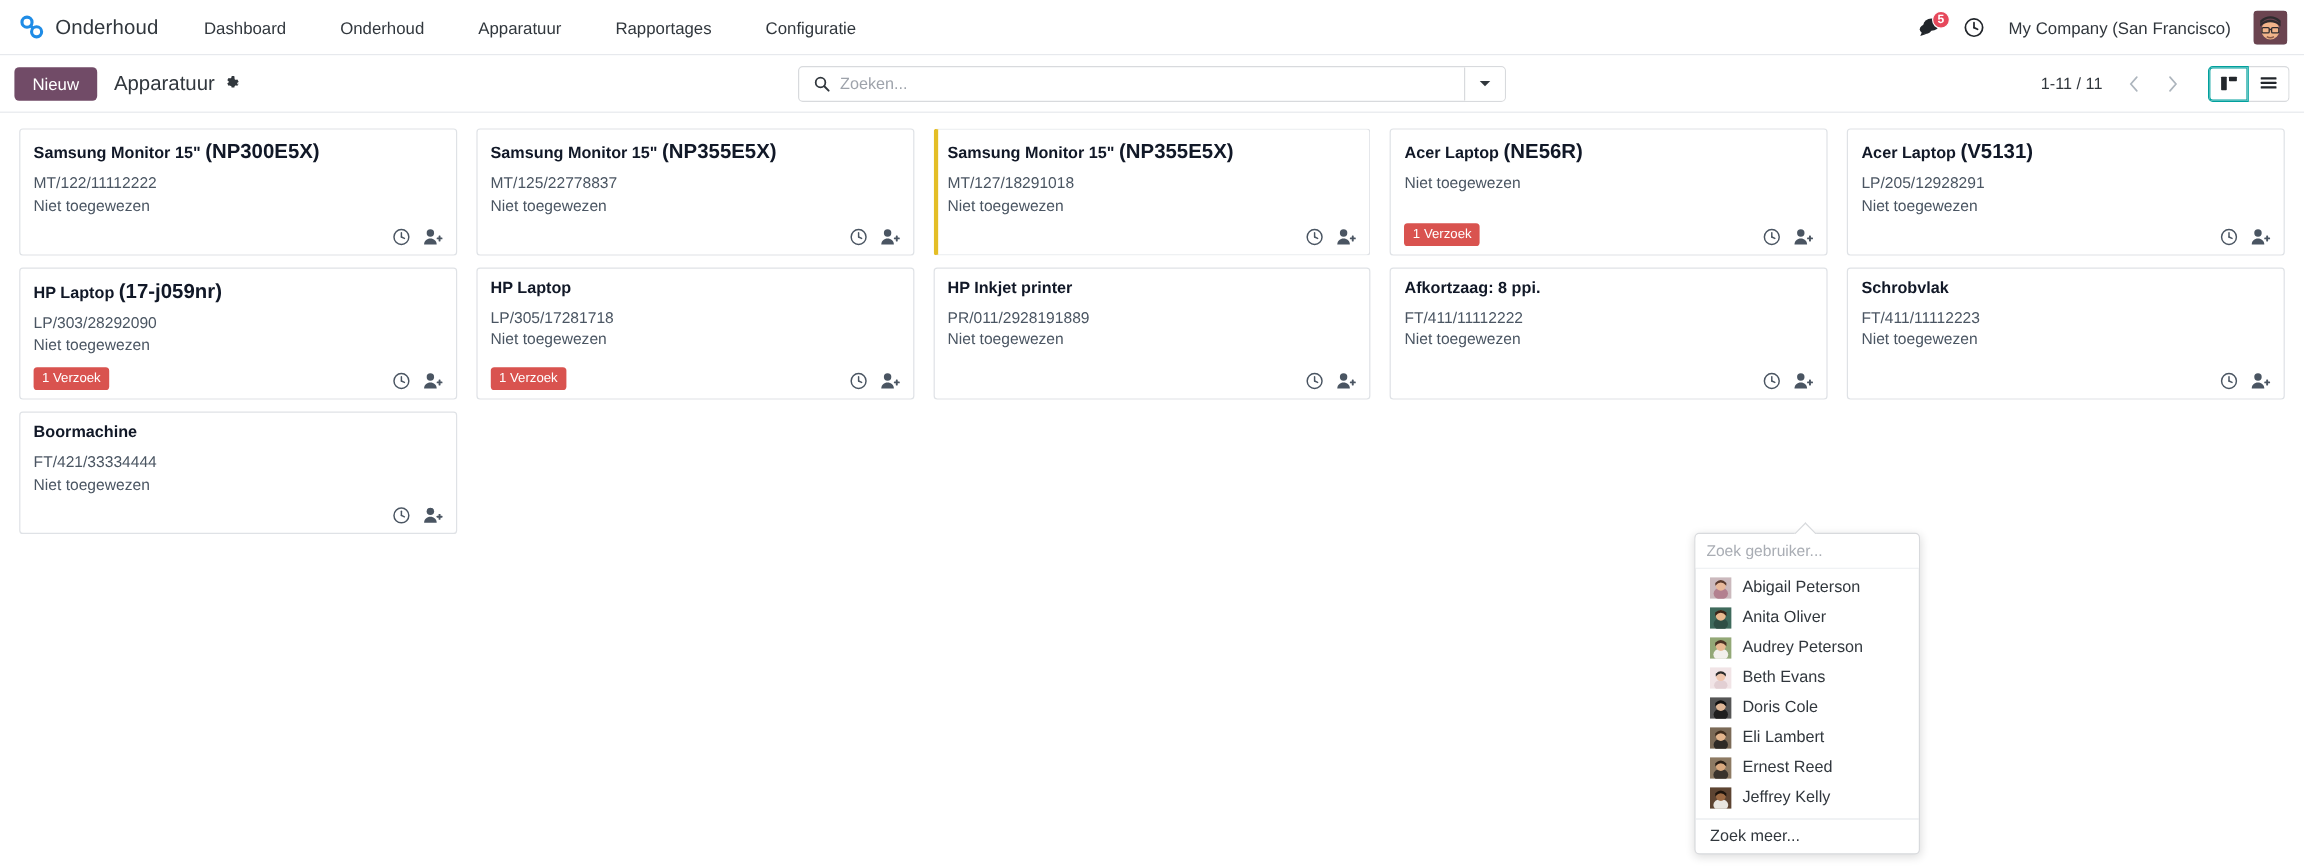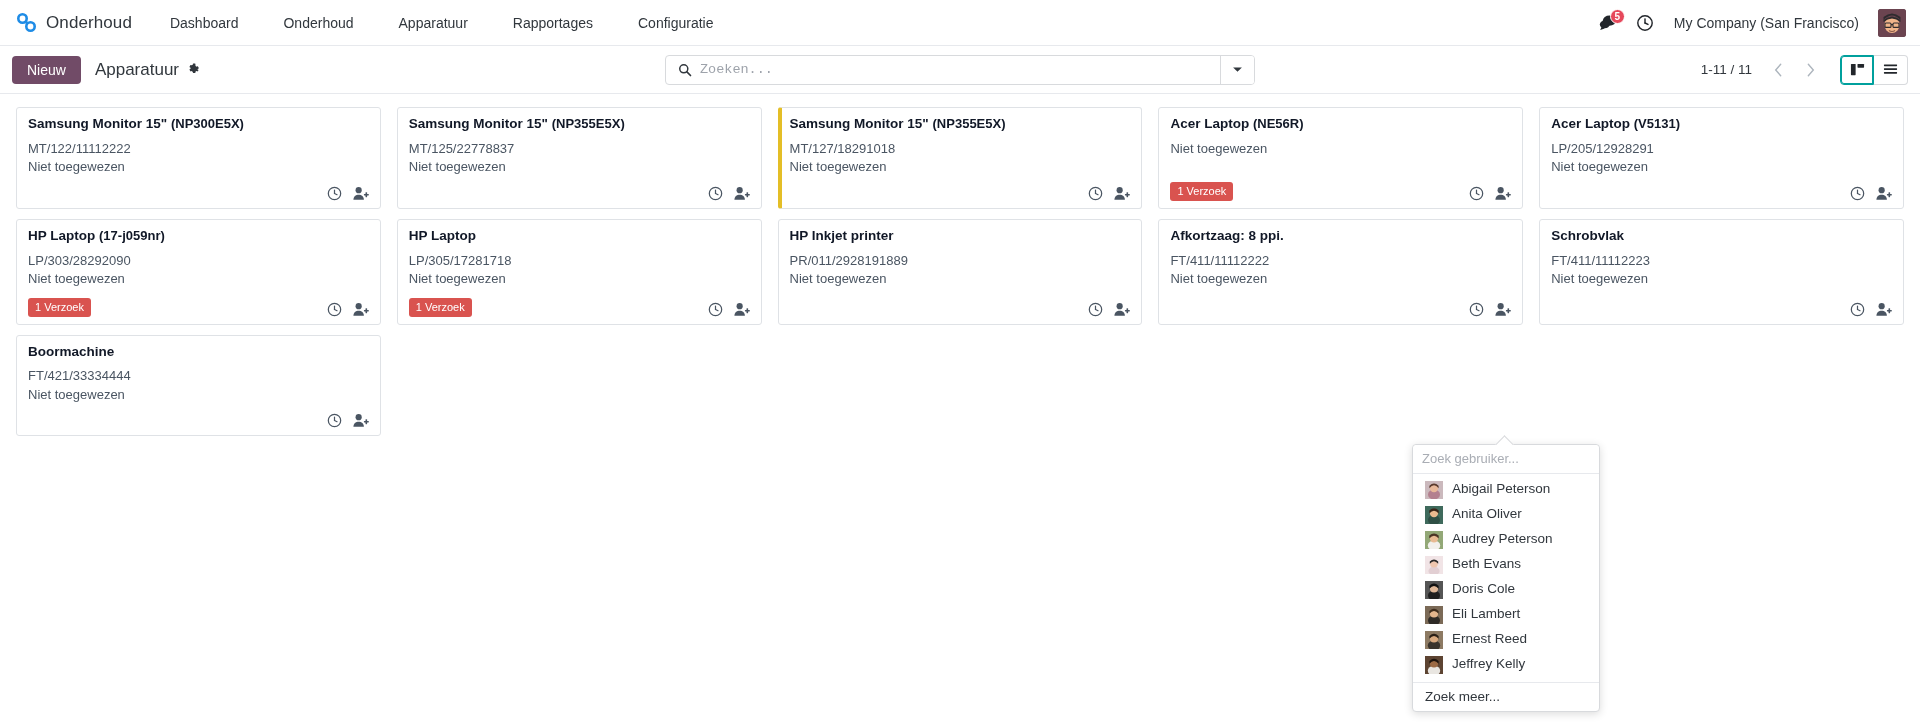--- a/index.html
+++ b/index.html
@@ -139,21 +139,21 @@
   .searchbar .s-icon {
     padding: 0 8px 0 12px;
     display: flex; align-items: center;
     color: #31373d;
   }
   .searchbar input {
     flex: 1;
     border: none;
     outline: none;
     font-size: 13.5px;
-    font-family: Liberation Mono, monospace;
+    font-family: Liberation Sans, sans-serif;
     color: #3b82f6;
     background: transparent;
     height: 100%;
   }
   .searchbar input::placeholder { color: #9ea3ab; }
   .search-toggle {
     width: 34px;
     height: 100%;
     border-left: 1px solid #d8dadd;
     display: flex; align-items: center; justify-content: center;
@@ -221,21 +221,21 @@
   .k-card.highlight { border-left: 4px solid #e4be26; padding-left: 8px; }
 
   .k-title {
     font-size: 13.5px;
     color: #111827;
     font-weight: bold;
     margin-bottom: 7px;
     line-height: 1.25;
   }
   .k-title .model {
-    font-size: 13px;
+    font-size: 17px;
     font-weight: bold;
     color: #111827;
   }
   .k-line {
     font-size: 13px;
     color: #4a5562;
     line-height: 1.42;
   }
   .k-footer {
     margin-top: auto;

